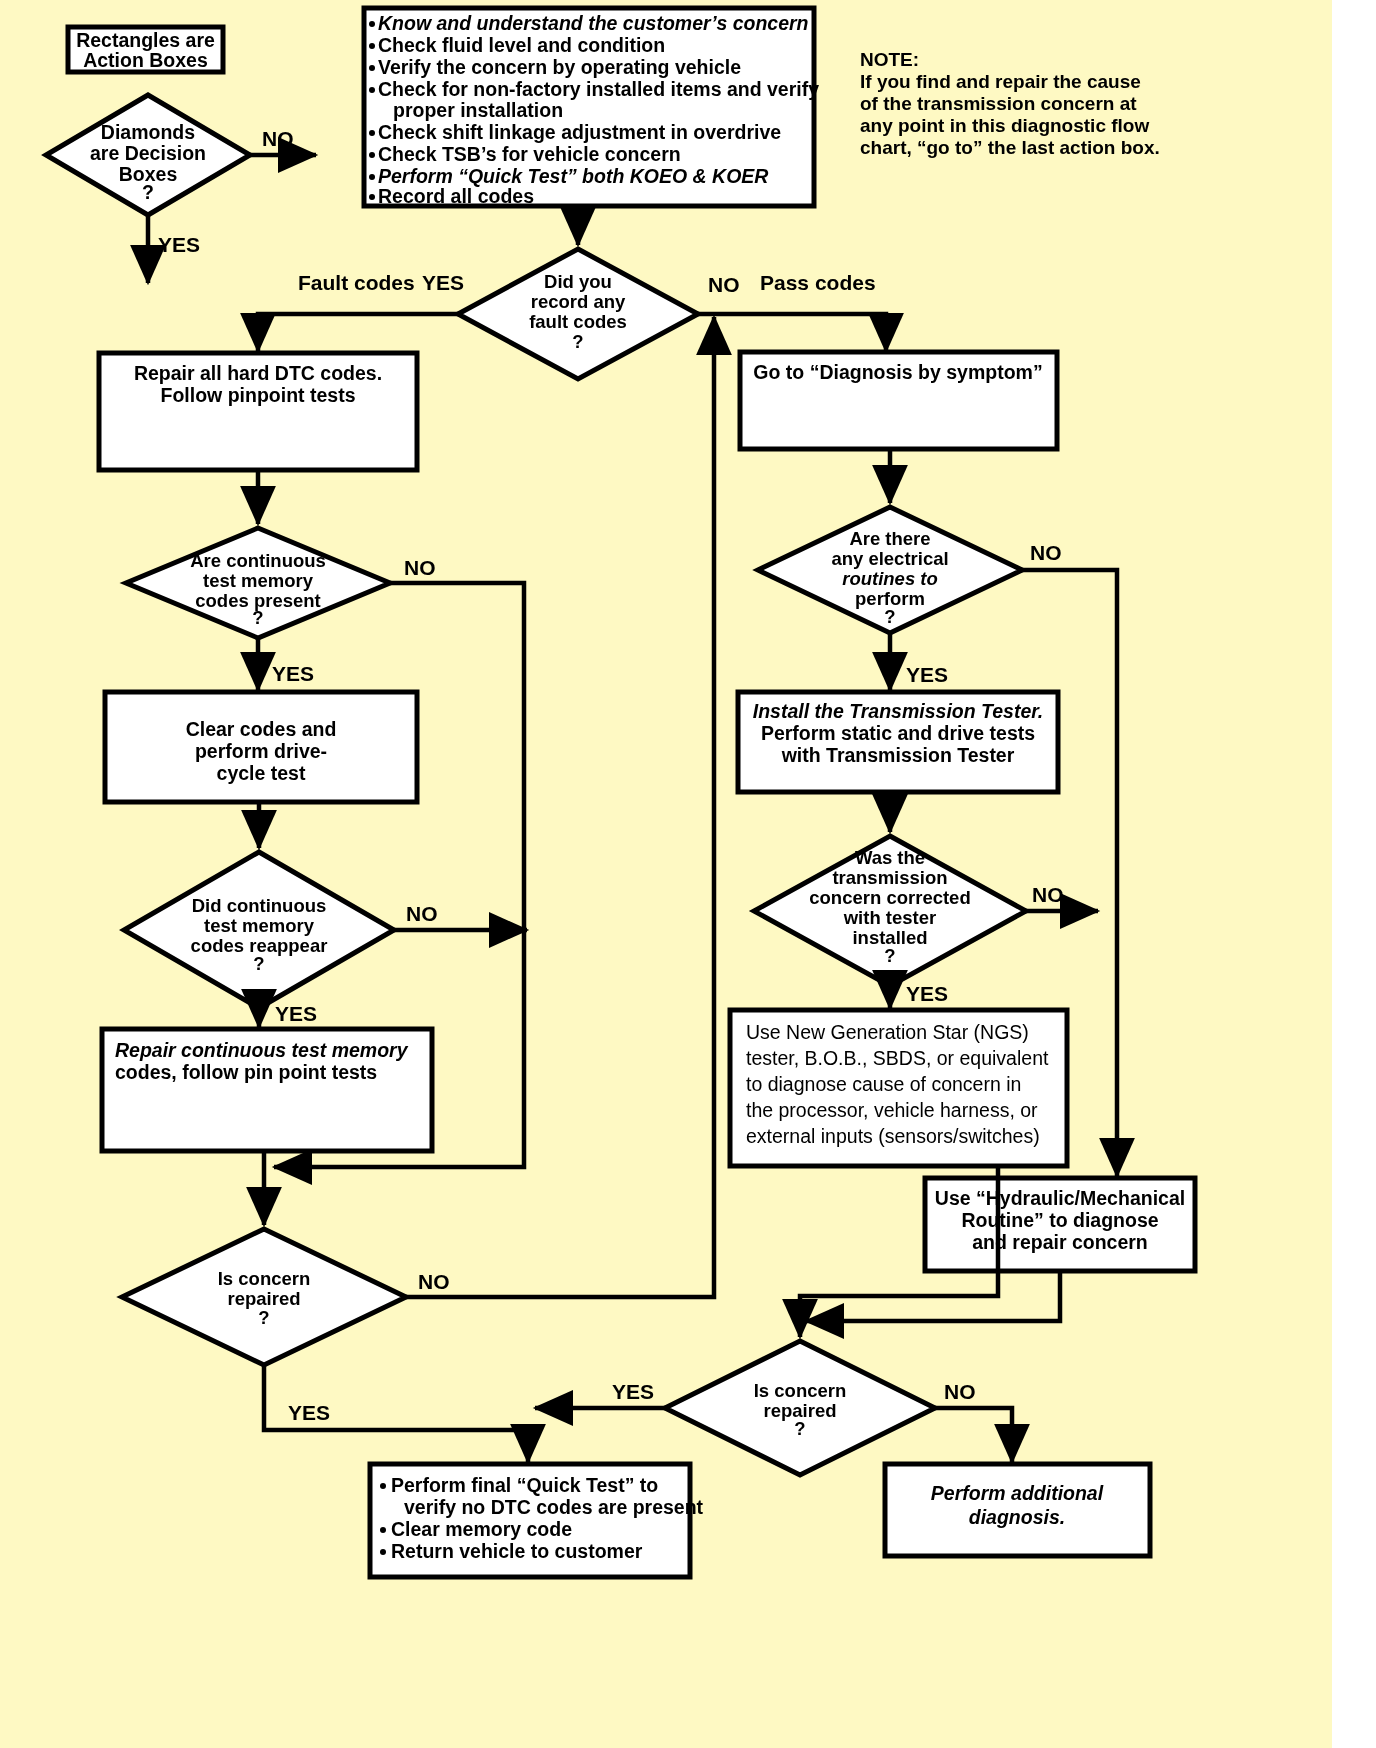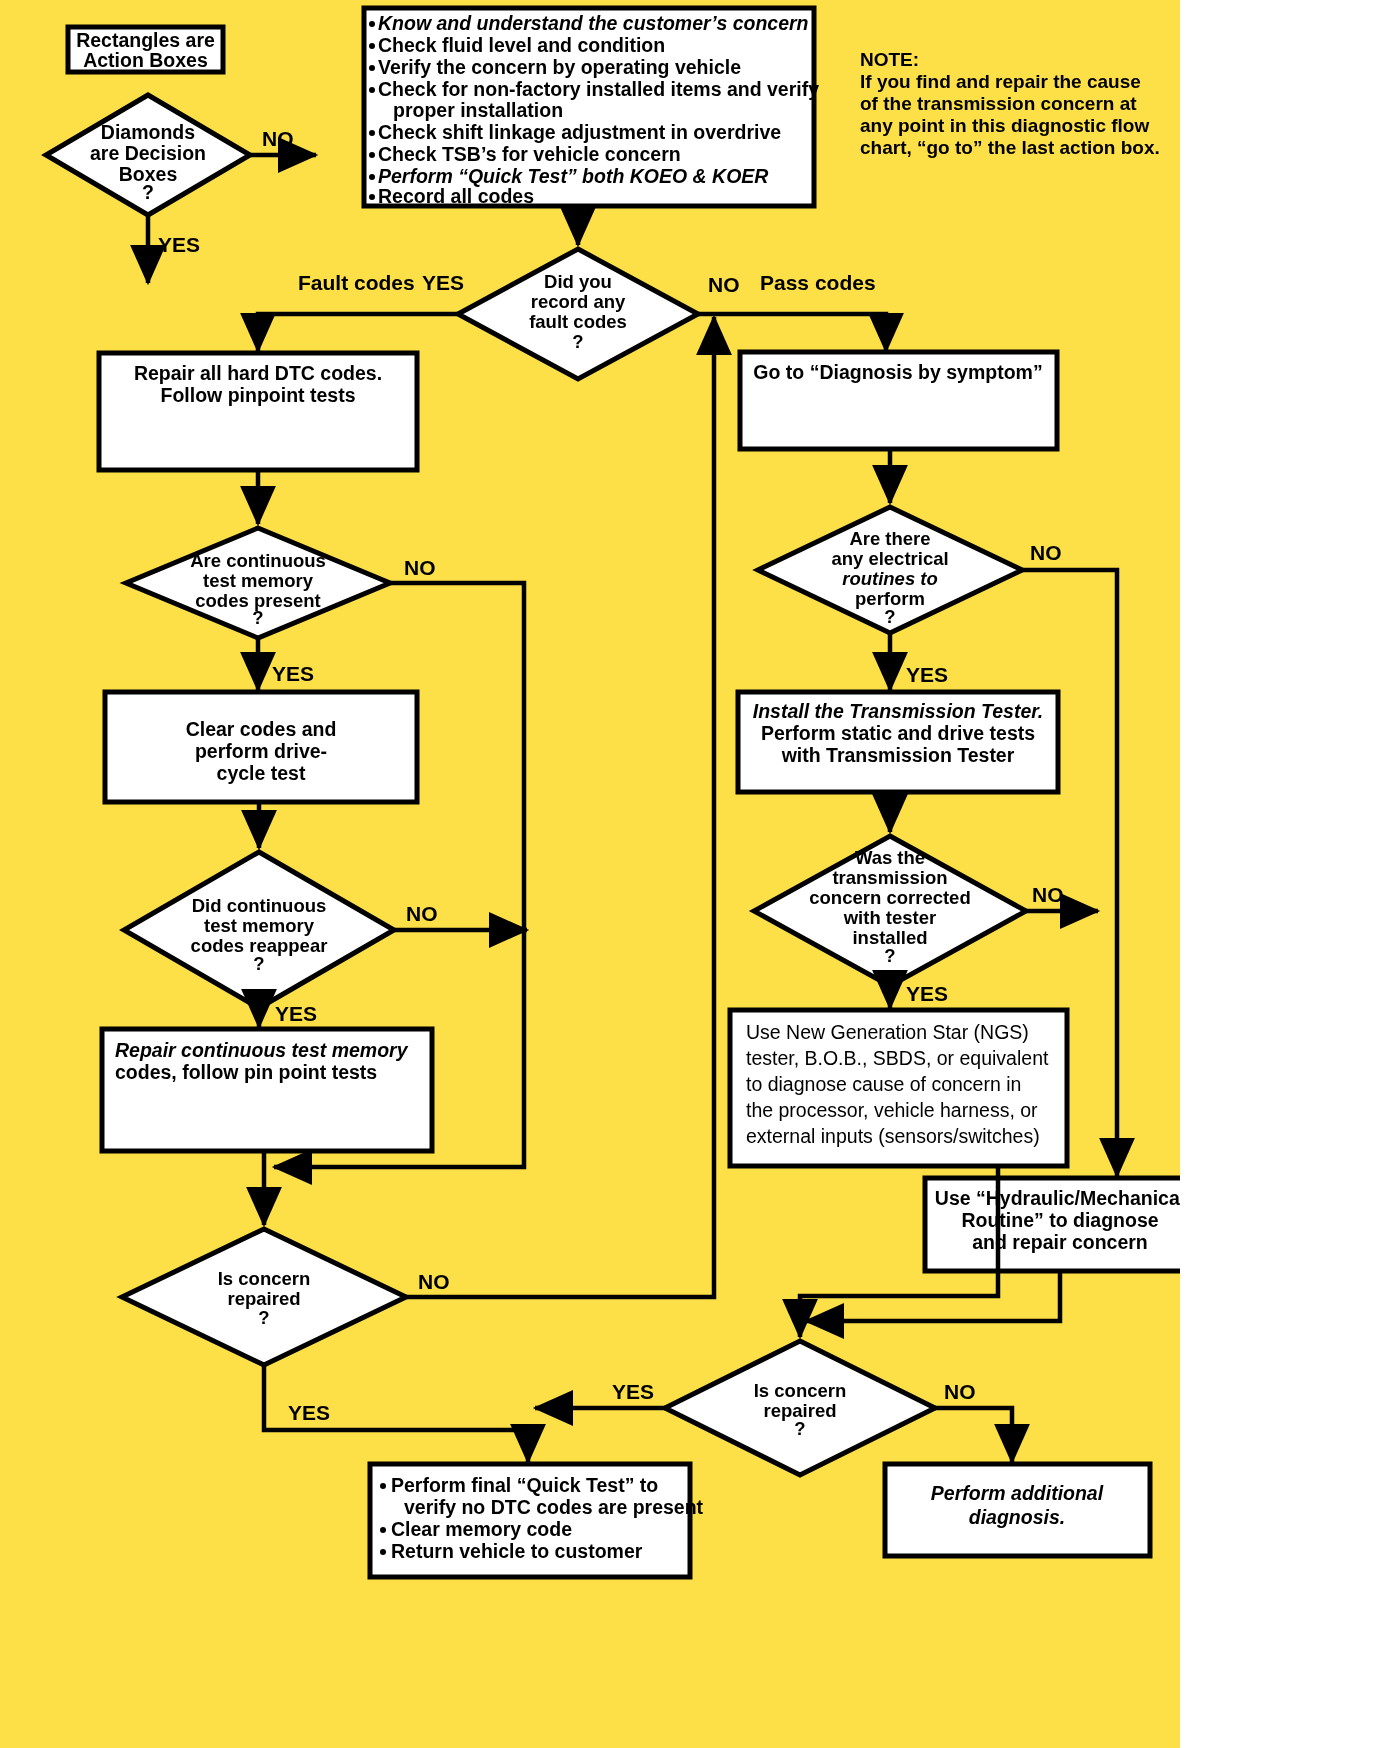--- a/index.html
+++ b/index.html
@@ -2,23 +2,23 @@
 <html><head>
 <meta charset="utf-8">
 <style>
   html, body {
     margin: 0;
     padding: 0;
     background: #ffffff;
   }
   #chart-root {
     position: relative;
-    width: 1180px;
+    width: 1332px;
     height: 1748px;
-    background: #fde047;
+    background: #fef9c3;
     font-family: "Liberation Sans", sans-serif;
     overflow: hidden;
   }
   svg.flow-canvas {
     position: absolute;
     top: 0;
     left: 0;
     width: 1376px;
     height: 1748px;
     display: block;

